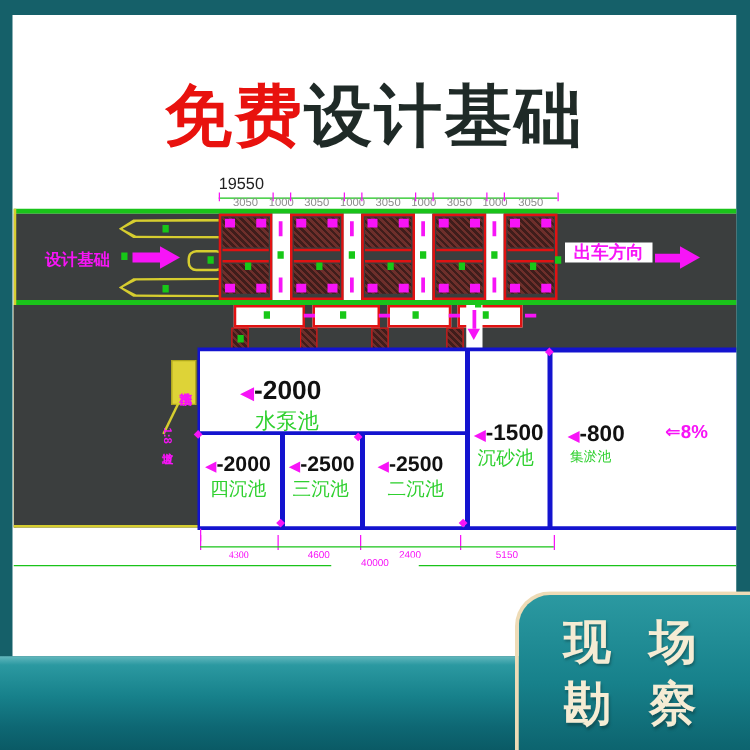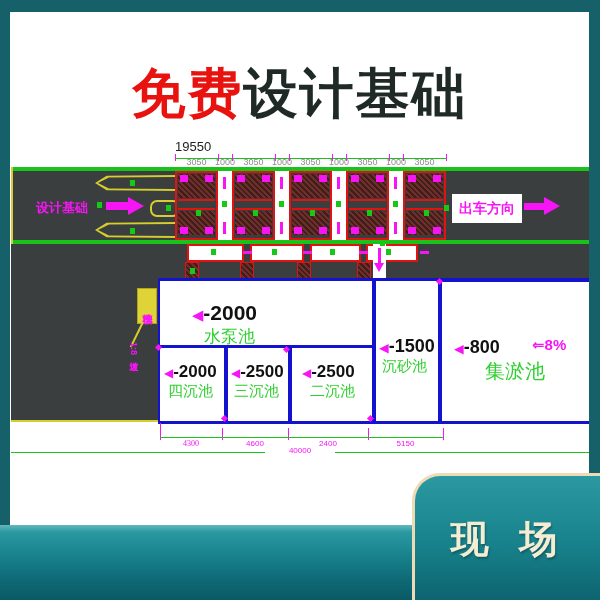--- a/index.html
+++ b/index.html
@@ -28,21 +28,21 @@
   
   .taper{position:absolute;left:95px;width:83px;height:16px;background:#d6cd2f;
          clip-path:polygon(0 50%,14% 4%,100% 0,100% 100%,14% 96%);}
   .taper .fill{position:absolute;left:3px;top:2px;right:2px;bottom:2px;background:#3b3e3e;
          clip-path:polygon(0 50%,14% 4%,100% 0,100% 100%,14% 96%);}
   #stub{left:150px;top:200px;width:26px;height:13px;border:2px solid #d6cd2f;border-radius:7px;background:#3b3e3e;}
   
   .dirtext{position:absolute;color:#f714f7;font-weight:bold;font-size:13px;white-space:nowrap;}
   .arr-shaft{position:absolute;background:#f714f7;}
   .arr-head{position:absolute;width:0;height:0;border-top:9px solid transparent;border-bottom:9px solid transparent;border-left:16px solid #f714f7;}
-  #exit-box{left:452px;top:194px;width:70px;height:29px;background:#fff;display:flex;align-items:center;justify-content:center;}
+  #exit-box{left:452px;top:194px;width:70px;height:16px;background:#fff;display:flex;align-items:center;justify-content:center;}
   .gmark{position:absolute;width:5px;height:6px;background:#17c817;}
   
   #bays{left:175px;top:171px;width:271px;height:69px;}
   .bay{position:absolute;top:0;height:65px;border:2px solid #e11212;background:#3b3e3e;}
   .bay-top,.bay-bot{position:relative;height:24px;margin:1px;background:repeating-linear-gradient(45deg,#6e2f2b 0 2px,#3f1d1b 2px 4px);}
   .bay-mid{height:7px;margin:0 1px;border-top:2px solid #e11212;border-bottom:2px solid #e11212;background:#3b3e3e;}
   .msq{position:absolute;width:8px;height:7px;background:#f714f7;}
   .gapch{position:absolute;top:0;height:69px;background:#ffffff;}
   .vdash{position:absolute;left:5px;width:3px;height:12px;background:#f714f7;}
   
@@ -258,21 +258,21 @@
     <div class="pool" style="left:134px;top:70px;width:80px;height:73px;padding:14px 0 0 10px;box-sizing:border-box;">
       <div class="pline1" style="font-size:17px;"><span class="mk">◀</span><span>-2500</span></div>
       <div class="pline2" style="font-size:15px;padding-left:8px;">二沉池</div>
     </div>
     <div class="pool" style="left:218px;top:3px;width:62px;height:140px;padding:55px 0 0 3px;box-sizing:border-box;">
       <div class="pline1" style="font-size:18px;"><span class="mk">◀</span><span>-1500</span></div>
       <div class="pline2" style="font-size:15px;padding-left:3px;">沉砂池</div>
     </div>
     <div class="pool" style="left:284px;top:4px;width:147px;height:139px;padding:55px 0 0 12px;box-sizing:border-box;">
       <div class="pline1" style="font-size:18px;"><span class="mk">◀</span><span>-800</span></div>
-      <div class="pline2" style="font-size:20px;padding-left:2px;margin-left:29px;">集淤池</div>
+      <div class="pline2" style="font-size:11px;padding-left:2px;">集淤池</div>
       <div id="slope" style="left:90px;top:54px;">⇐8%</div>
     </div>
   </div>
 
   <div class="diam" style="left:156px;top:345px;"></div>
   <div class="diam" style="left:284px;top:347px;"></div>
   <div class="diam" style="left:222px;top:416px;"></div>
   <div class="diam" style="left:368px;top:416px;"></div>
   <div class="diam" style="left:437px;top:279px;"></div>
 
@@ -294,20 +294,21 @@
       <div class="mdimlab" style="left:328px;top:439px;">2400</div>
       <div class="mdimlab" style="left:405.5px;top:439px;">5150</div>
       <div class="mgtick" style="left:160px;top:423px;height:10px;"></div>
     </div>
   <div class="abs gline" style="left:11px;top:452px;width:578px;height:1px;"></div>
   <div id="total-lab" class="abs">40000</div>
 
   <div id="band" class="abs"></div>
   <div id="badge" class="abs">
     <div class="badge-line">现 场</div>
+    <div class="badge-line">勘 察</div>
   </div>
 
 <div class="gmark" style="left:130px;top:180px;"></div>
     <div class="gmark" style="left:130px;top:228px;"></div>
     <div class="gmark" style="left:166px;top:205px;"></div>
     <div class="gmark" style="left:97px;top:202px;"></div>
     <div class="gmark" style="left:444px;top:205px;"></div>
     <div class="gmark" style="left:196px;top:210px;"></div>
     <div class="gmark" style="left:253px;top:210px;"></div>
     <div class="gmark" style="left:310px;top:210px;"></div>

